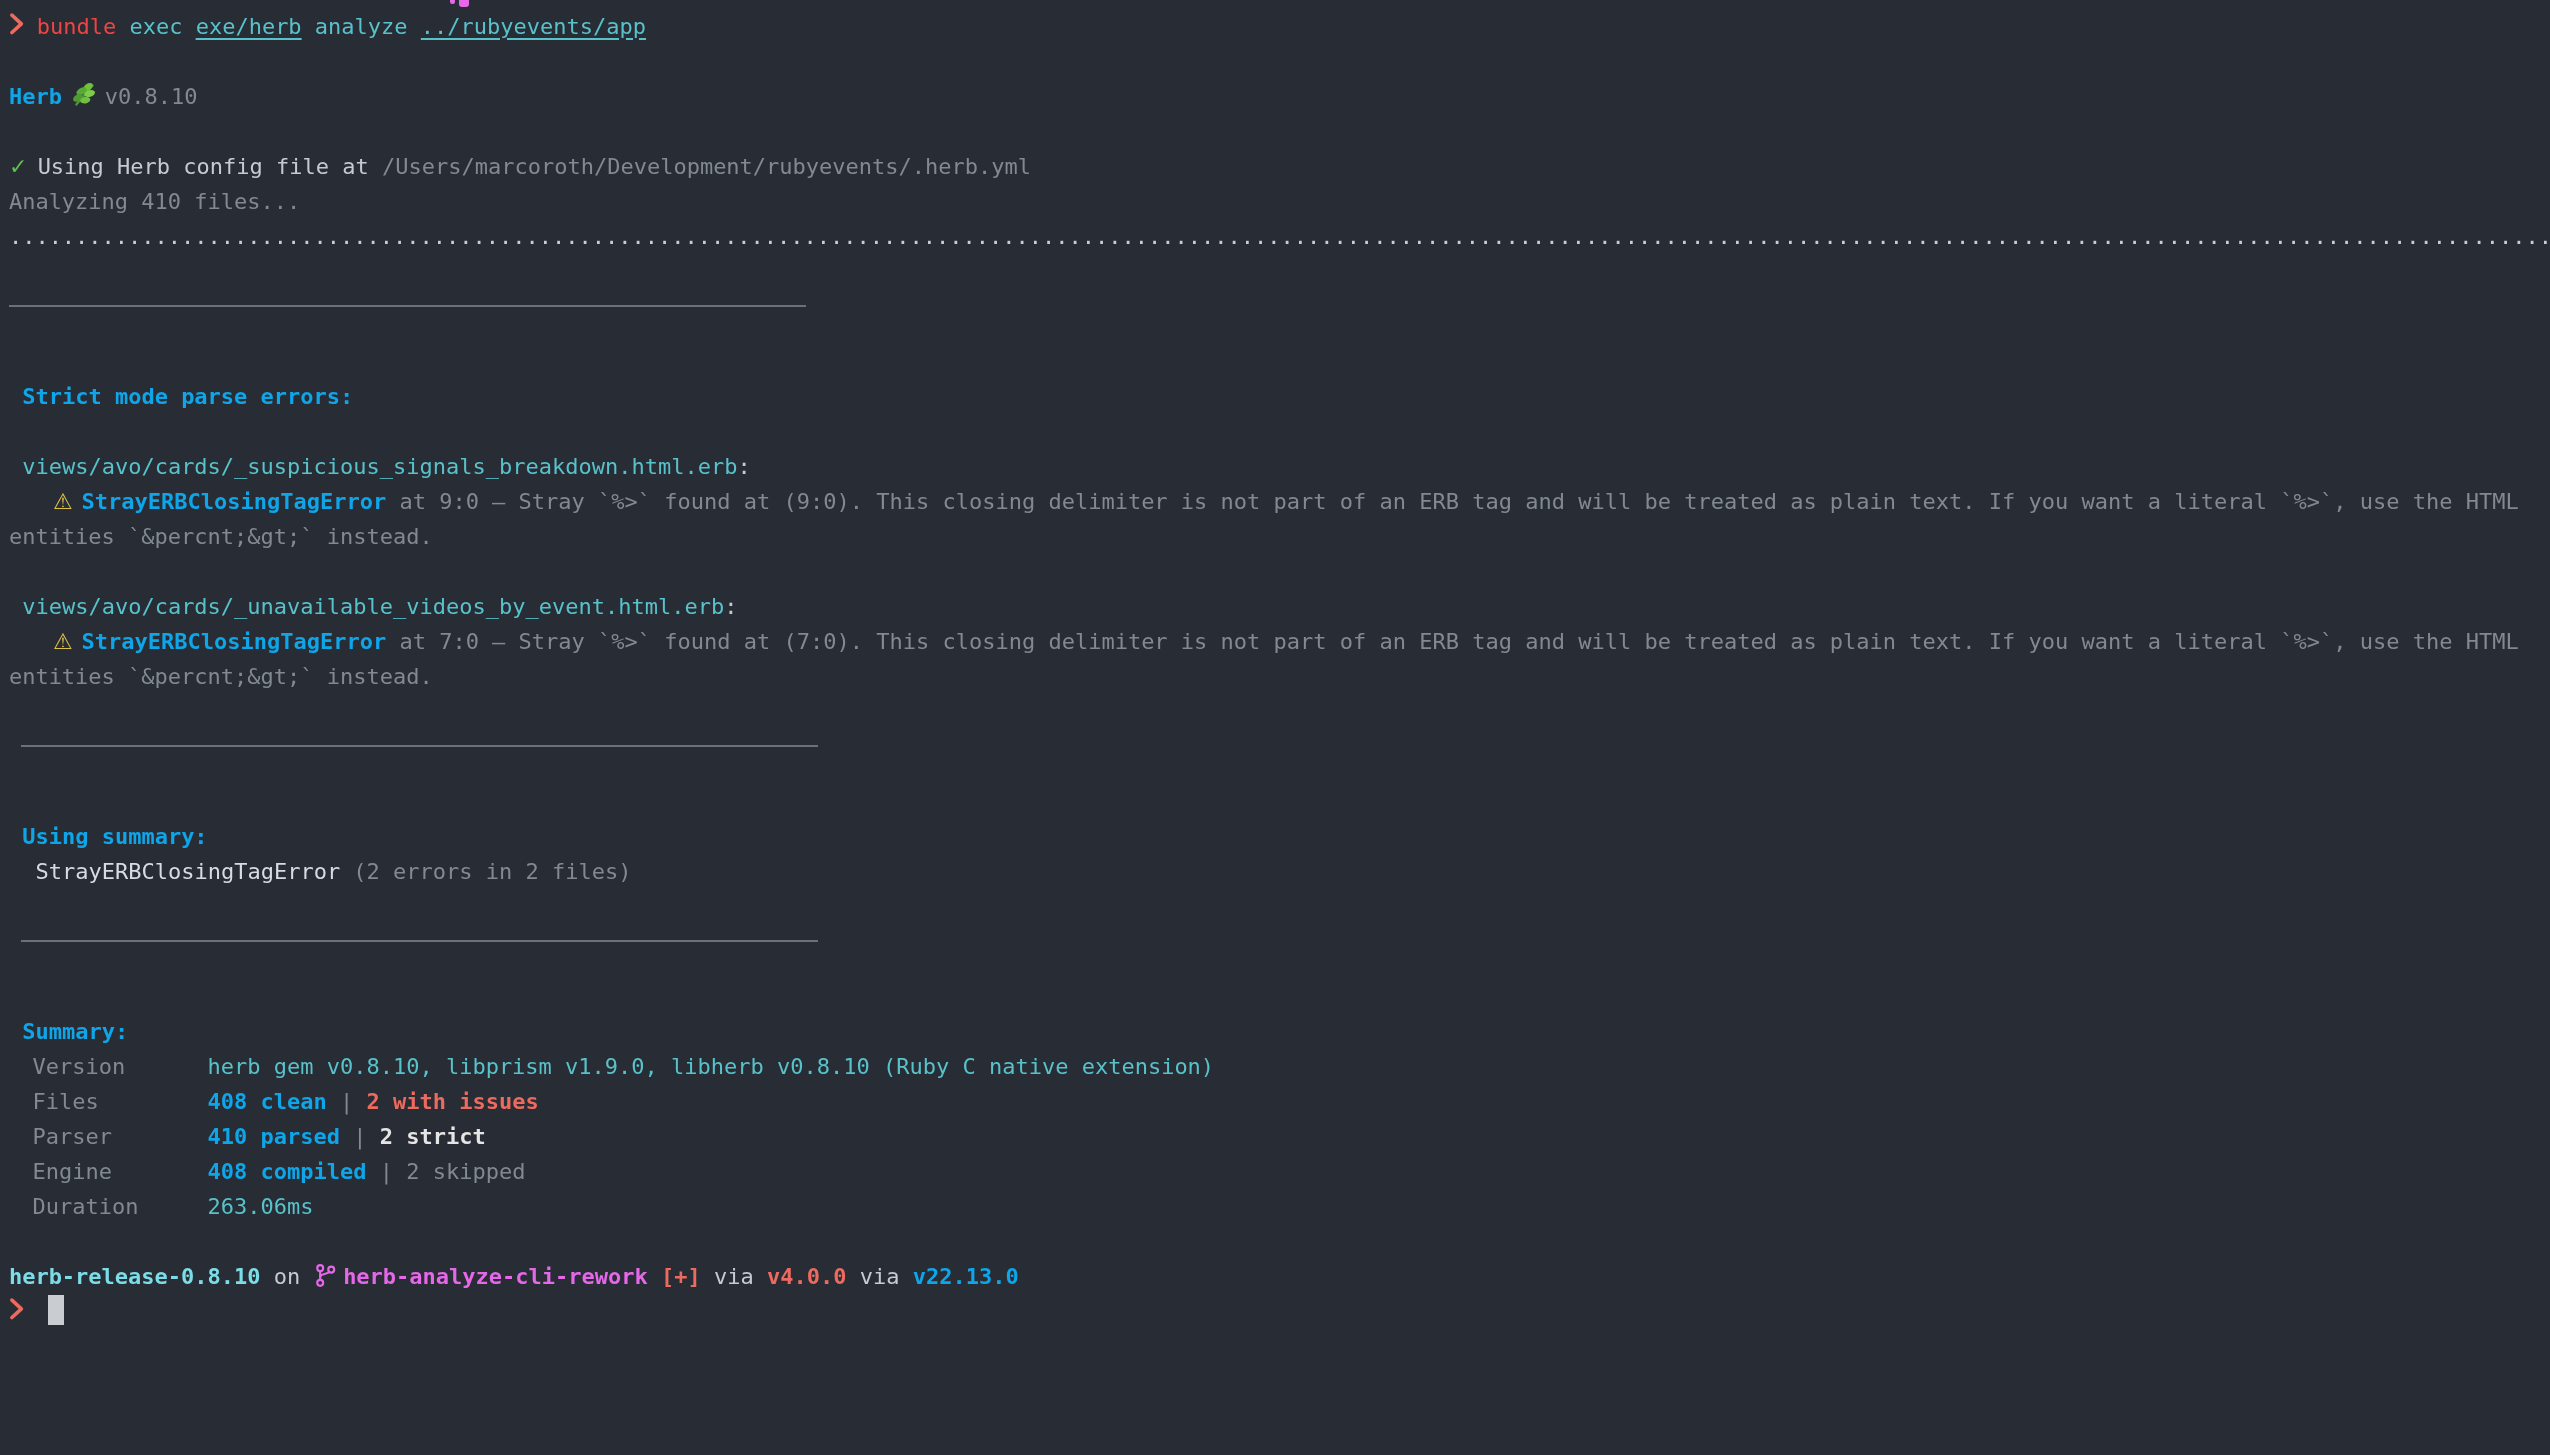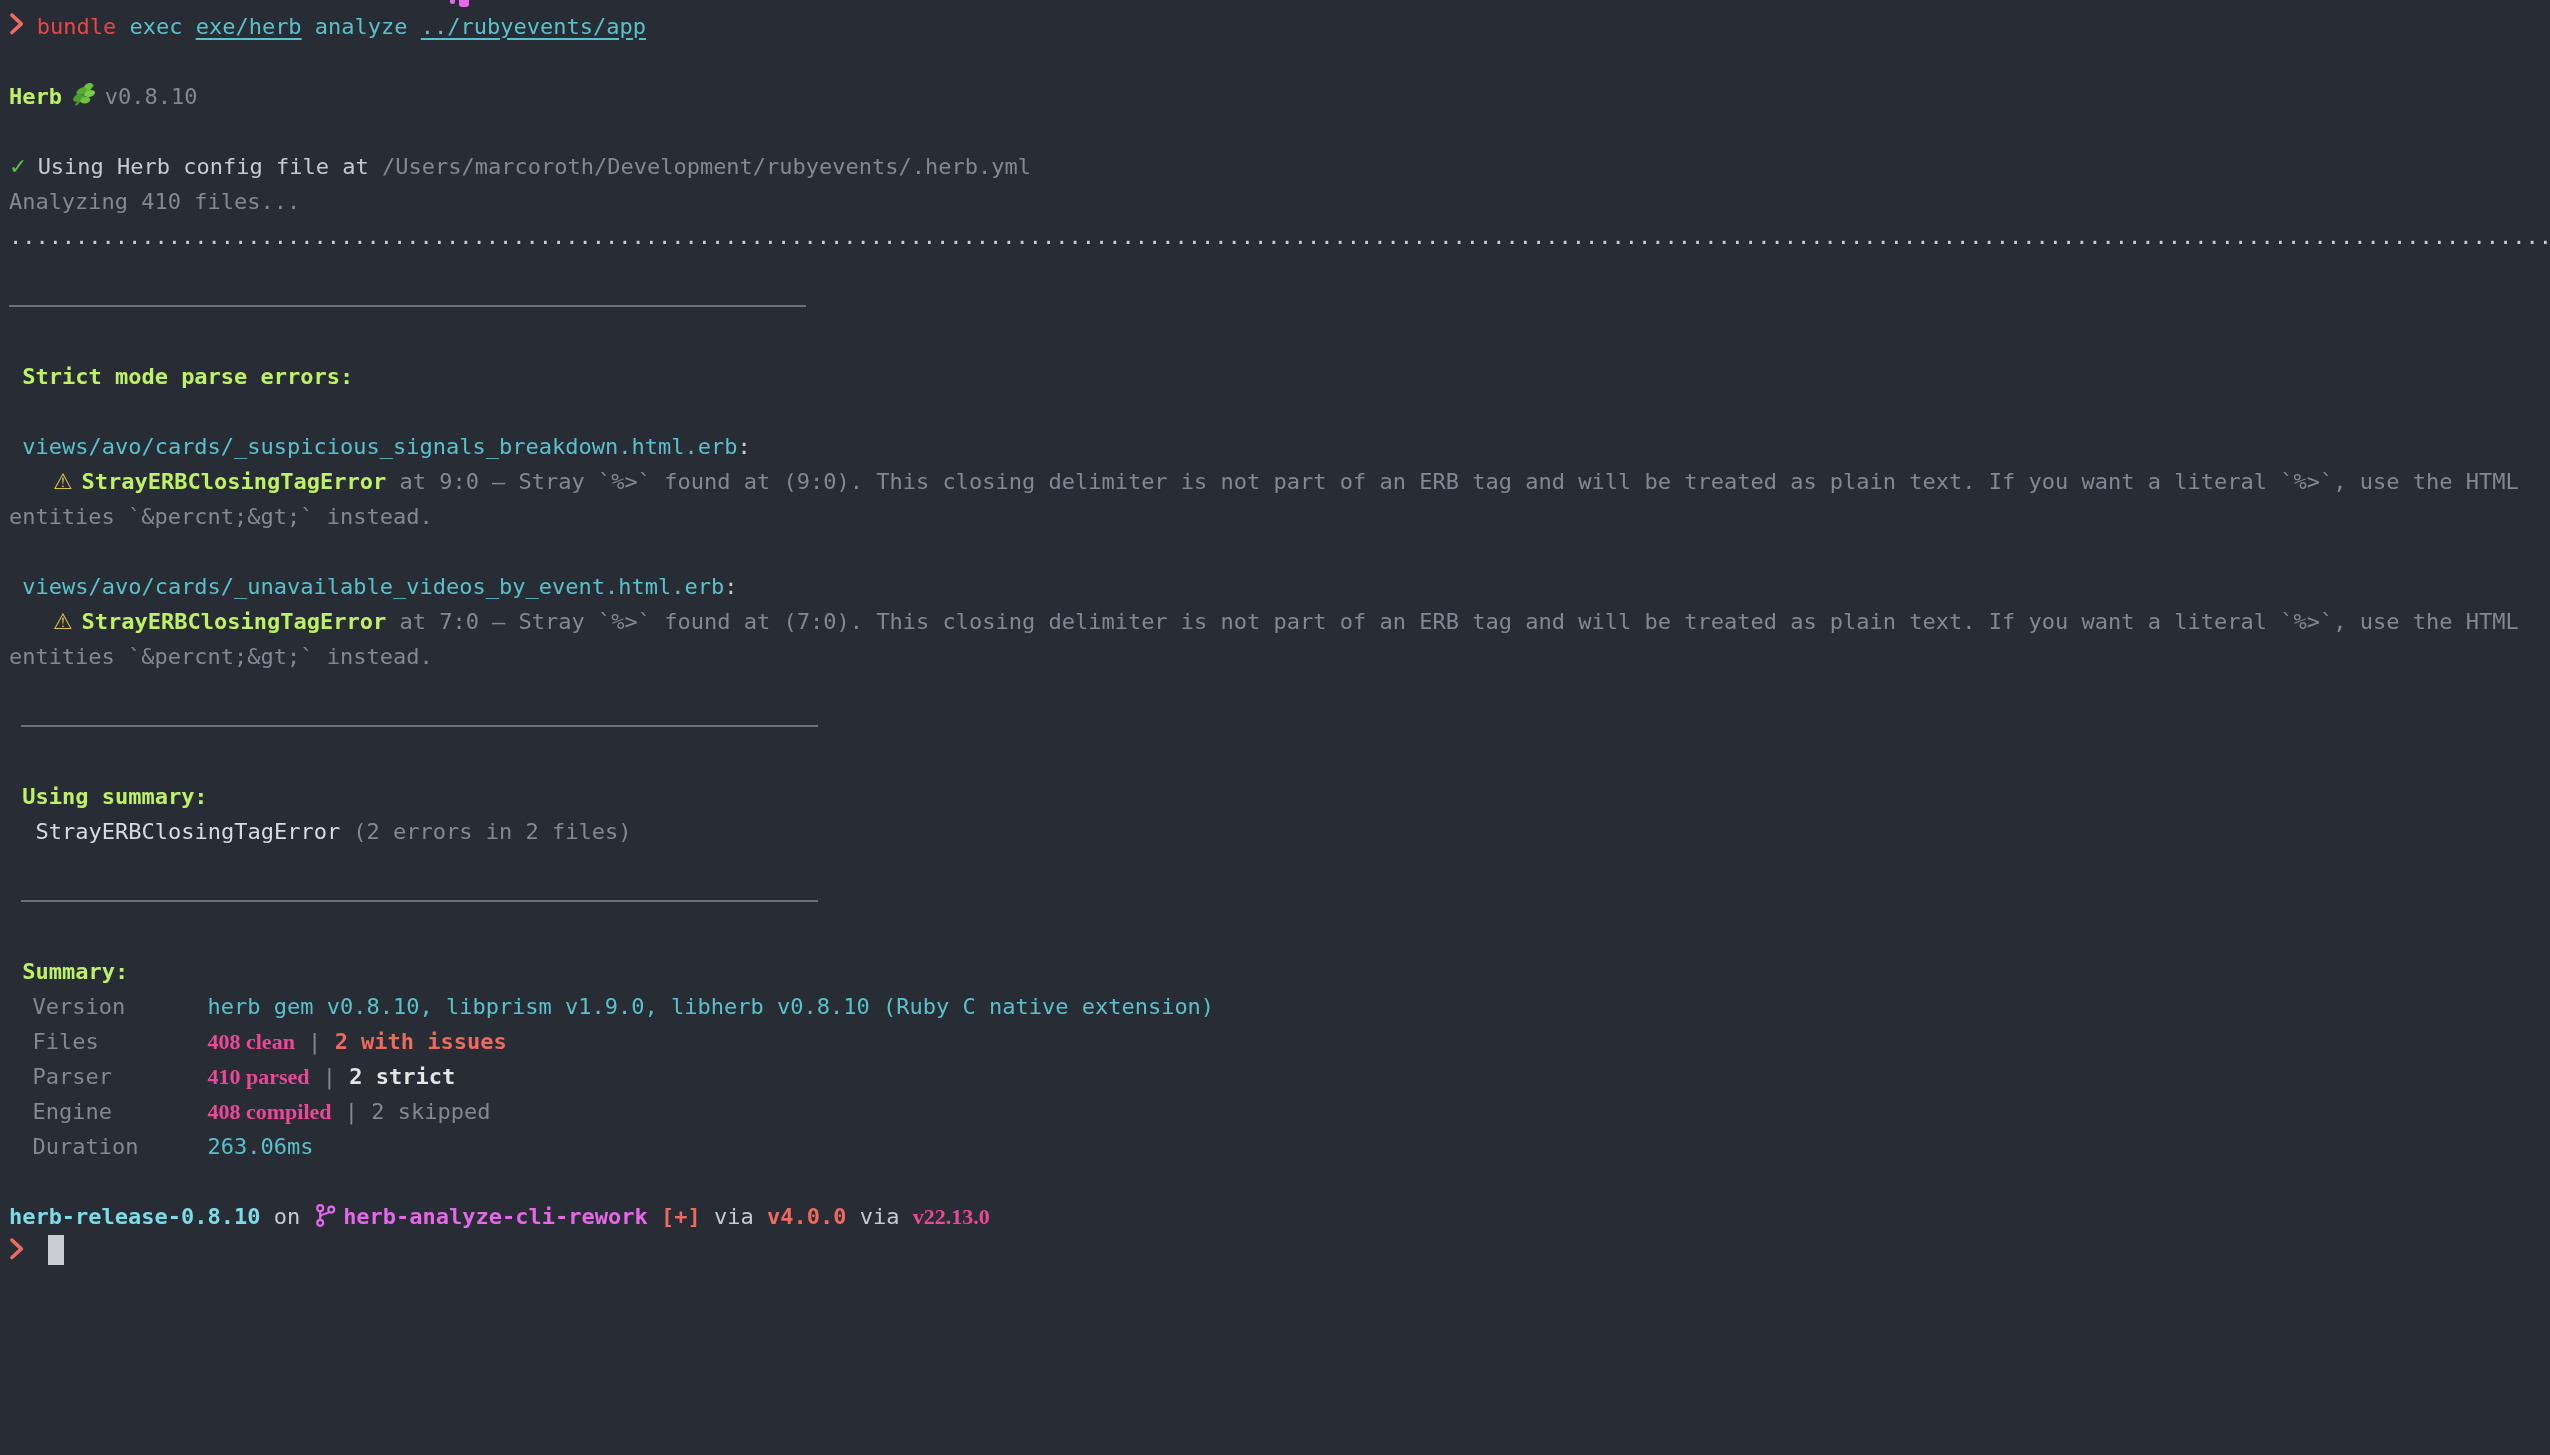--- a/index.html
+++ b/index.html
@@ -10,29 +10,29 @@
     font-family:"DejaVu Sans Mono","Liberation Mono",monospace;
     font-size:22px;
     color:#c6cbd2;
     position:relative;
   }
   .screen{position:relative;padding:8.9px 0 0 8.9px;width:2541px;}
   .line{height:35px;line-height:35px;white-space:pre;}
   .blank{height:35px;}
   .dots{width:100%;line-height:35px;word-break:break-all;white-space:normal;color:#c9cdd2;}
   .bold{font-weight:bold;}
-  .c-white{color:#bef264;}
+  .c-white{color:#0ea5e9;margin-top:20px;}
   .c-soft{color:#d8dce1;}
   .c-lgray{color:#c6cbd2;}
   .c-gray{color:#828992;}
   .c-cyan{color:#58c2cb;}
   .c-cyan-bright{color:#7bdde7;}
   .c-blue{color:#ef4444;}
   .c-red{color:#ec6a5e;}
-  .c-green{color:#ec4899;font-family:Liberation Serif, serif;}
+  .c-green{color:#0ea5e9;}
   .c-check{color:#5ec04d;}
   .c-warn{color:#ddc14b;}
   .c-yellow{color:#e5e5e5;}
   .c-magenta{color:#e468e8;}
   .u{text-decoration:underline;text-underline-offset:4.4px;}
   .divider{height:35px;position:relative;}
   .divider .rule{position:absolute;top:16px;left:0;width:797px;border-top:2.2px solid #6b7179;}
   .divider.ind .rule{left:11.8px;}
   .ind1{padding-left:13.3px;}
   .ind2{padding-left:26.6px;}

